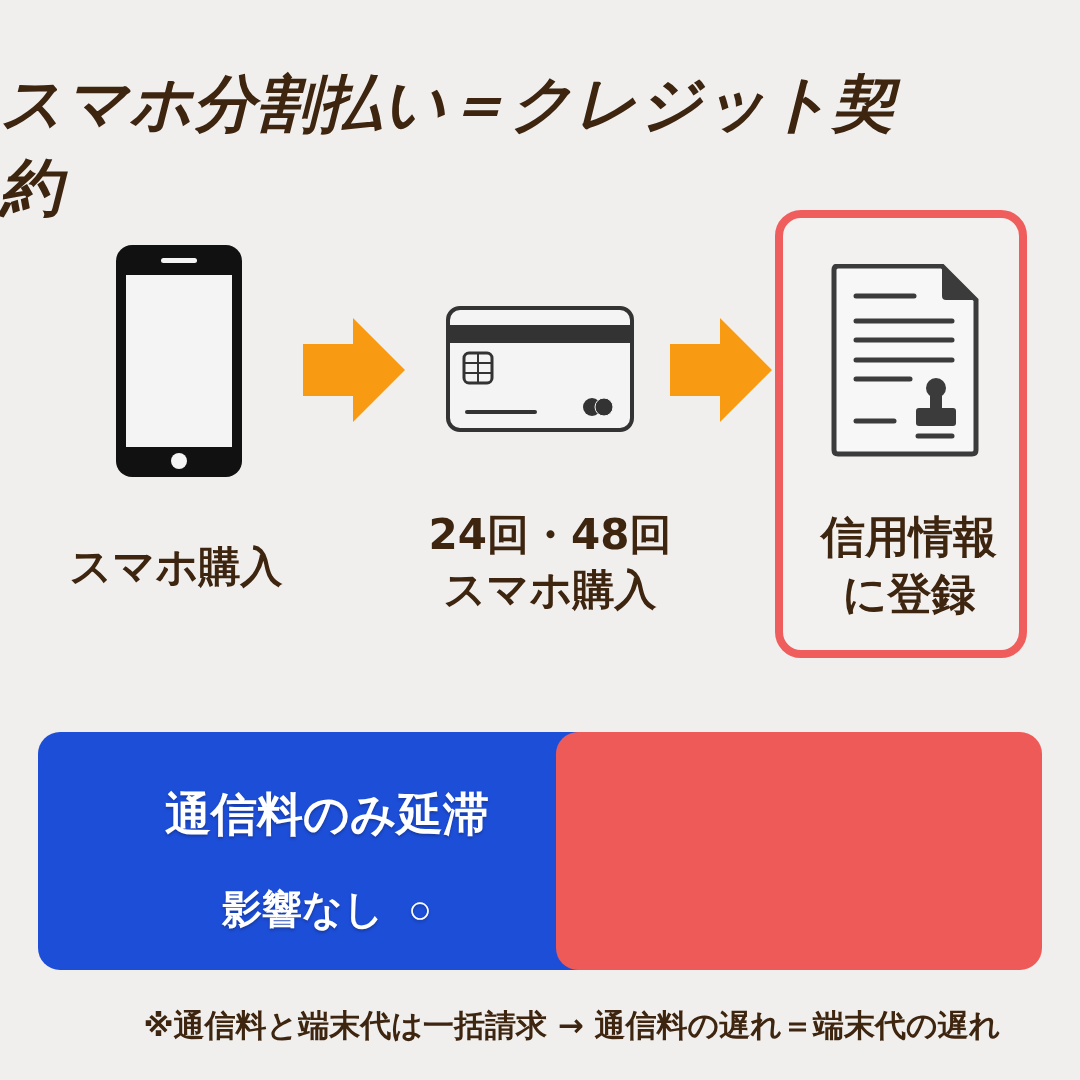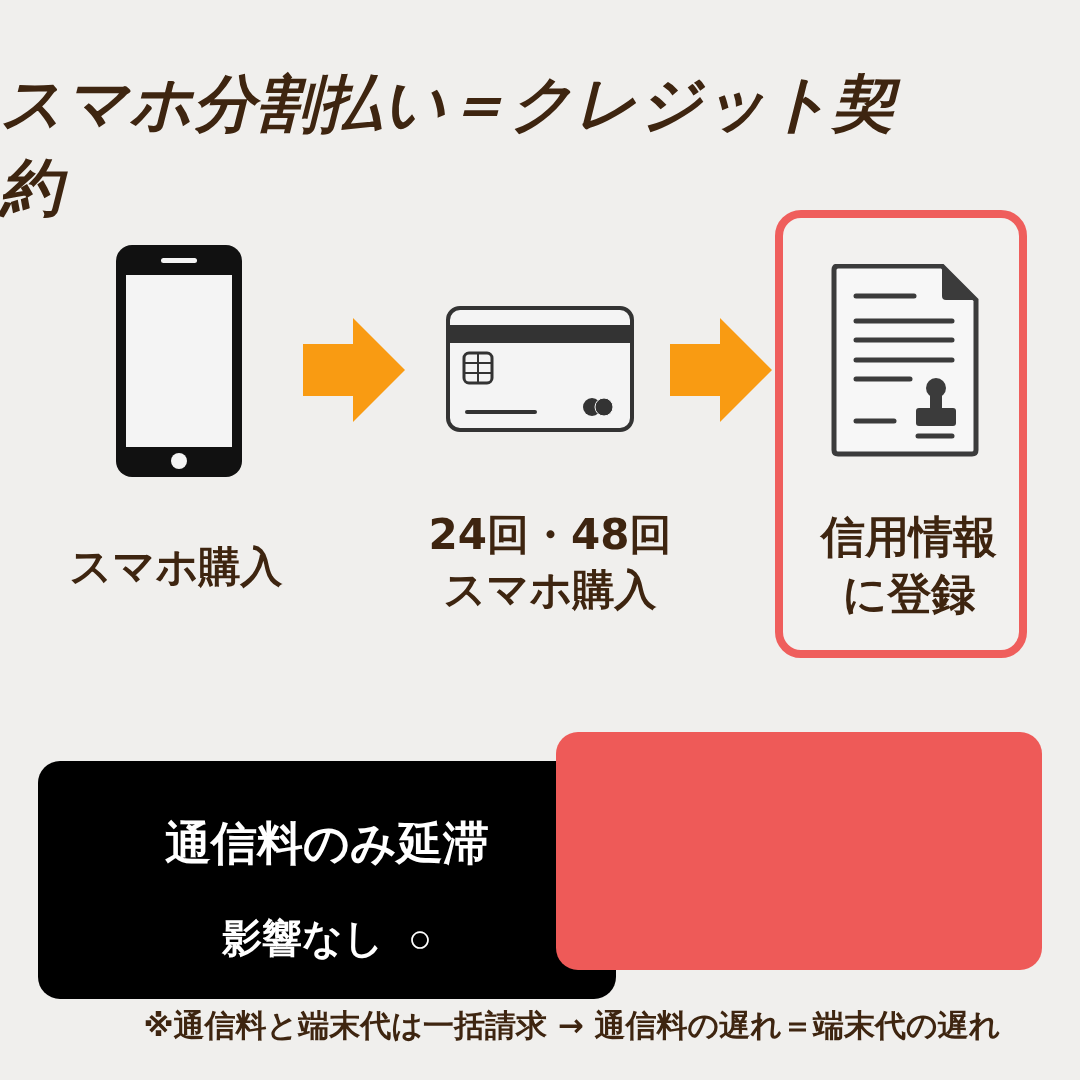--- a/index.html
+++ b/index.html
@@ -31,21 +31,21 @@
   }
   .label-phone { left: 26px; top: 540px; width: 300px; font-size: 42px; }
   .label-card { left: 380px; top: 508px; width: 340px; font-size: 42px; }
   .label-doc { left: 775px; top: 508px; width: 252px; font-size: 44px; margin-left: 8px; }
   .label div { white-space: nowrap; }
   .panel {
     position: absolute; top: 732px; height: 238px; border-radius: 22px;
     color: #ffffff; text-align: center; font-weight: bold;
     text-shadow: 0 2px 3px rgba(0,0,0,0.25);
   }
-  .panel-green { left: 38px; width: 578px; background: #000000; margin-top: 29px; }
+  .panel-green { left: 38px; width: 578px; background: #1d4ed8; }
   .panel-red { left: 556px; width: 486px; background: #ee5a58; }
   .panel .head { position: absolute; left: 0; right: 0; top: 52px; font-size: 46px; white-space: nowrap; }
   .panel .sub { position: absolute; left: 0; right: 0; top: 150px; font-size: 40px; white-space: nowrap; font-family: Liberation Mono, monospace; }
   .footnote {
     position: absolute; left: 0; top: 1005px; width: 1080px; text-align: center;
     font-size: 31px; font-weight: bold; color: #3e2510; white-space: nowrap; padding-left: 32px;
   }
 </style>
 </head>
 <body>

